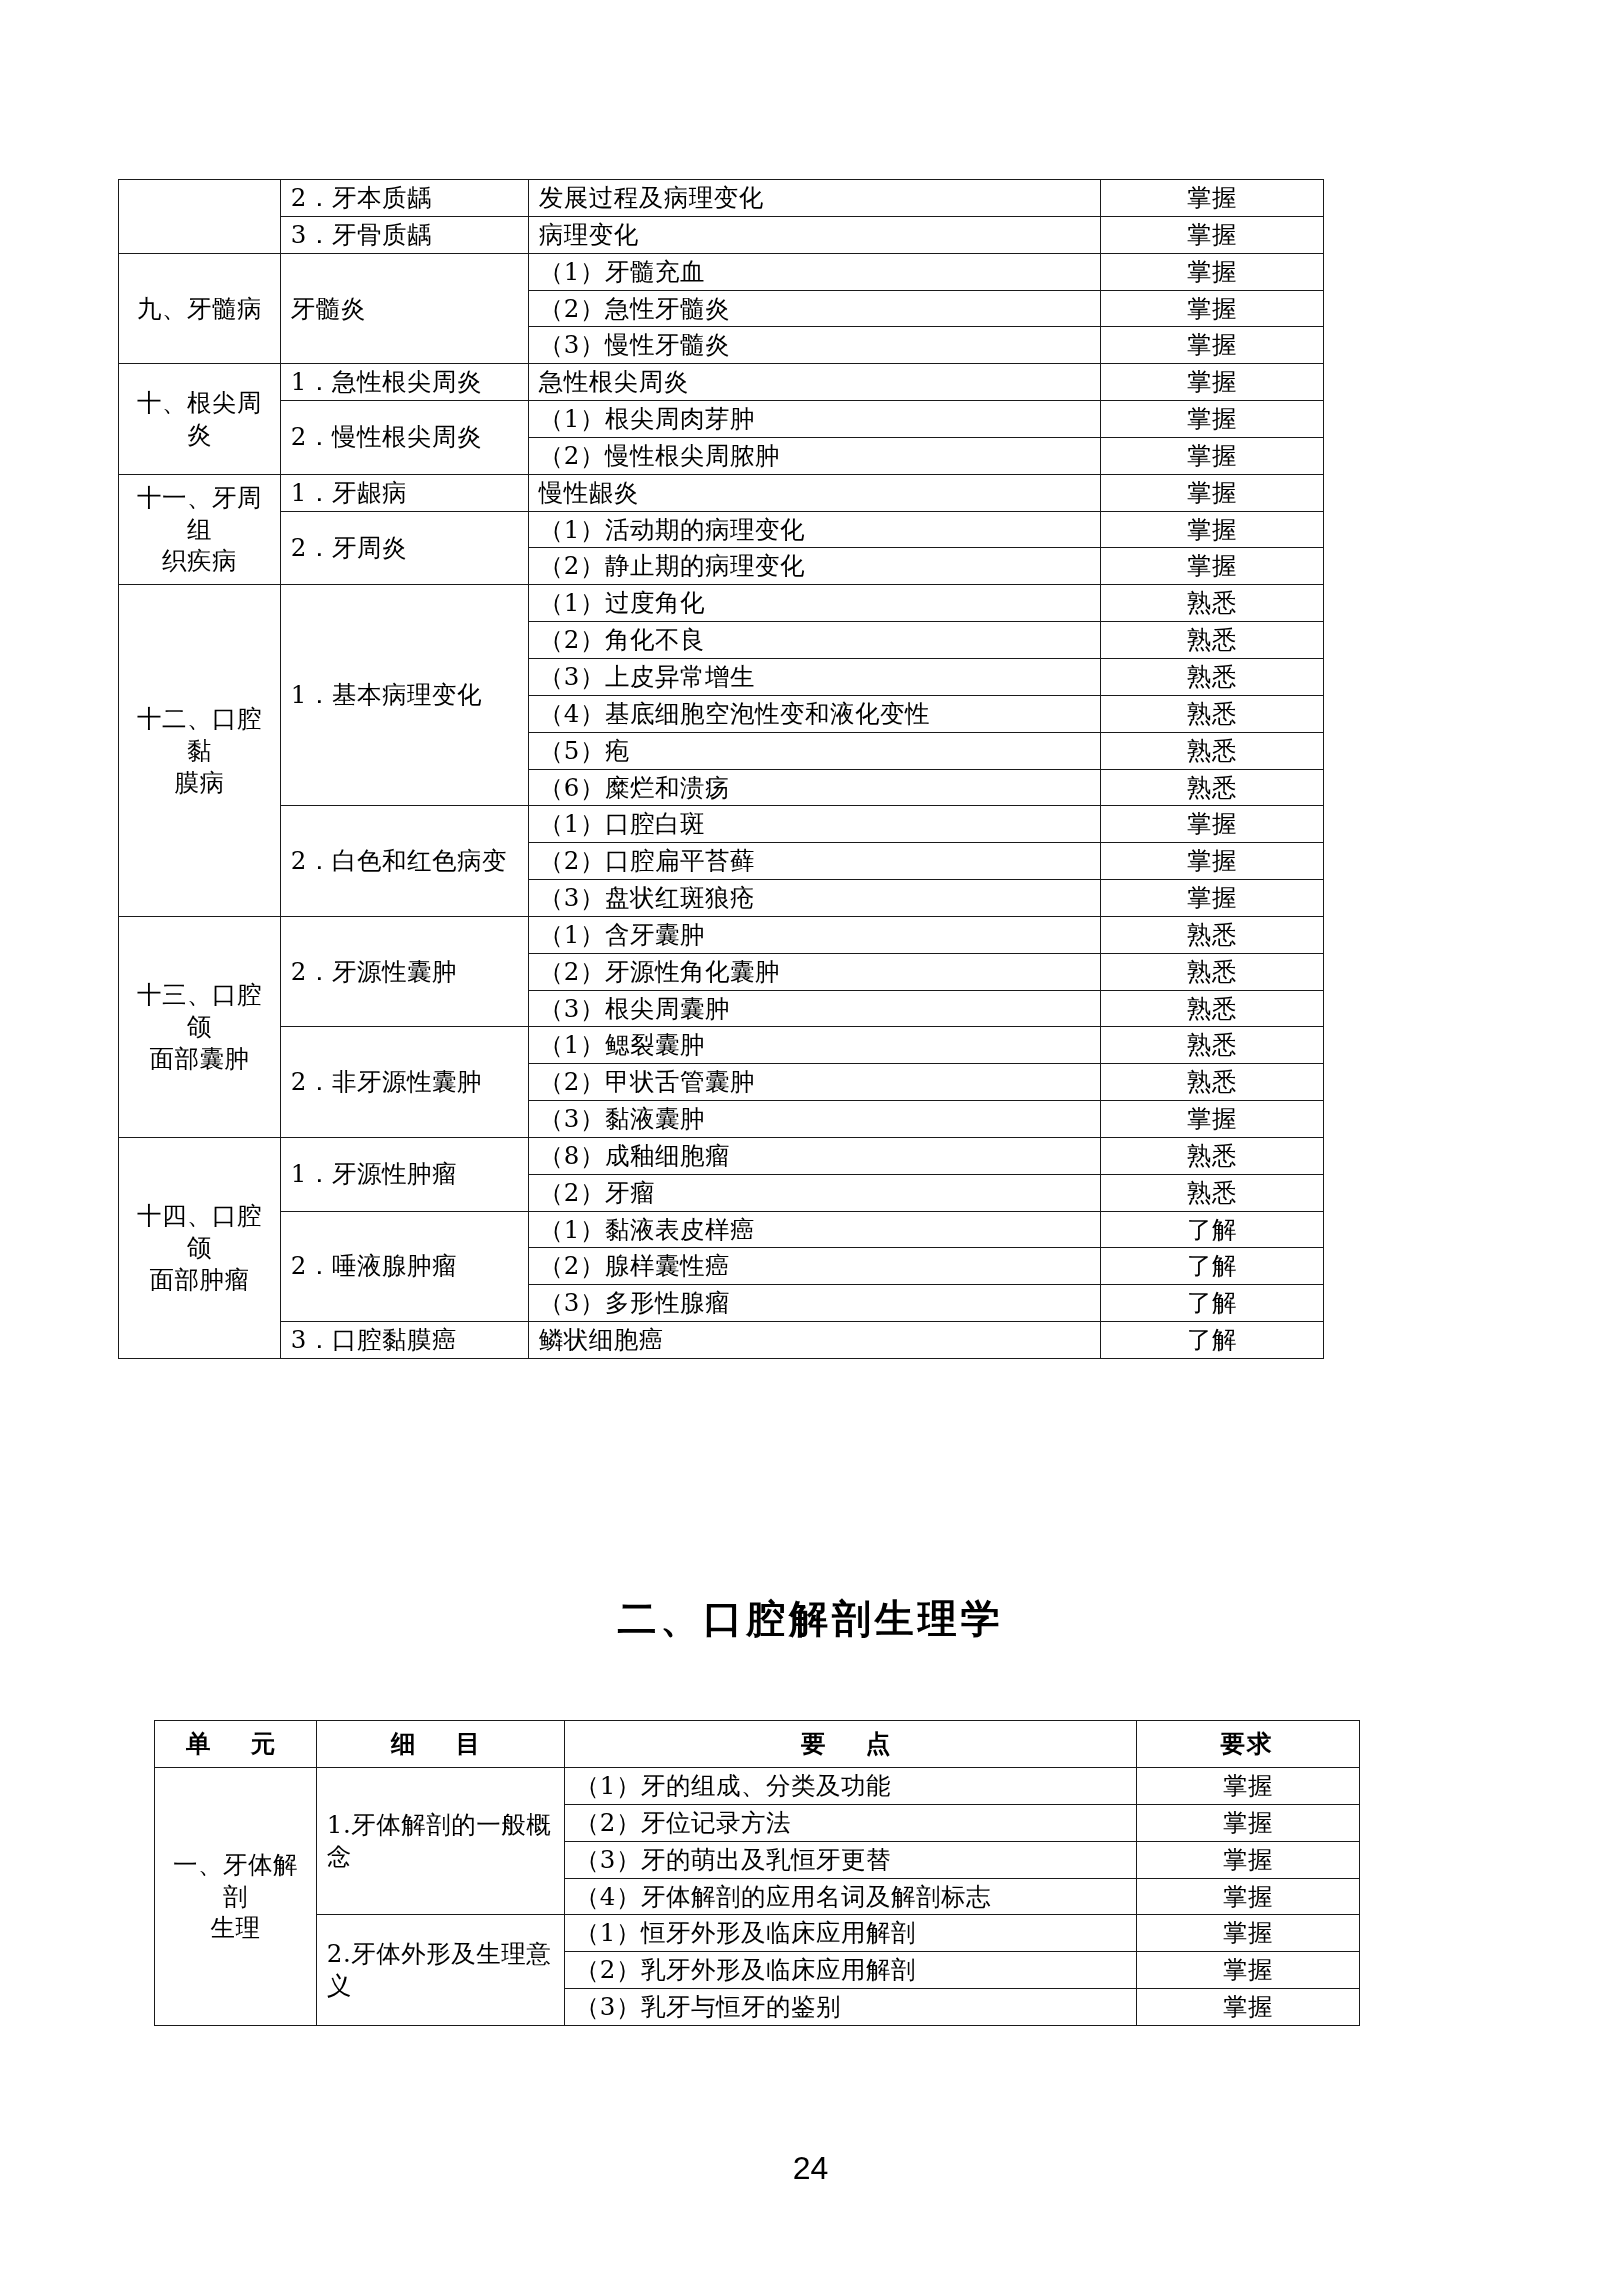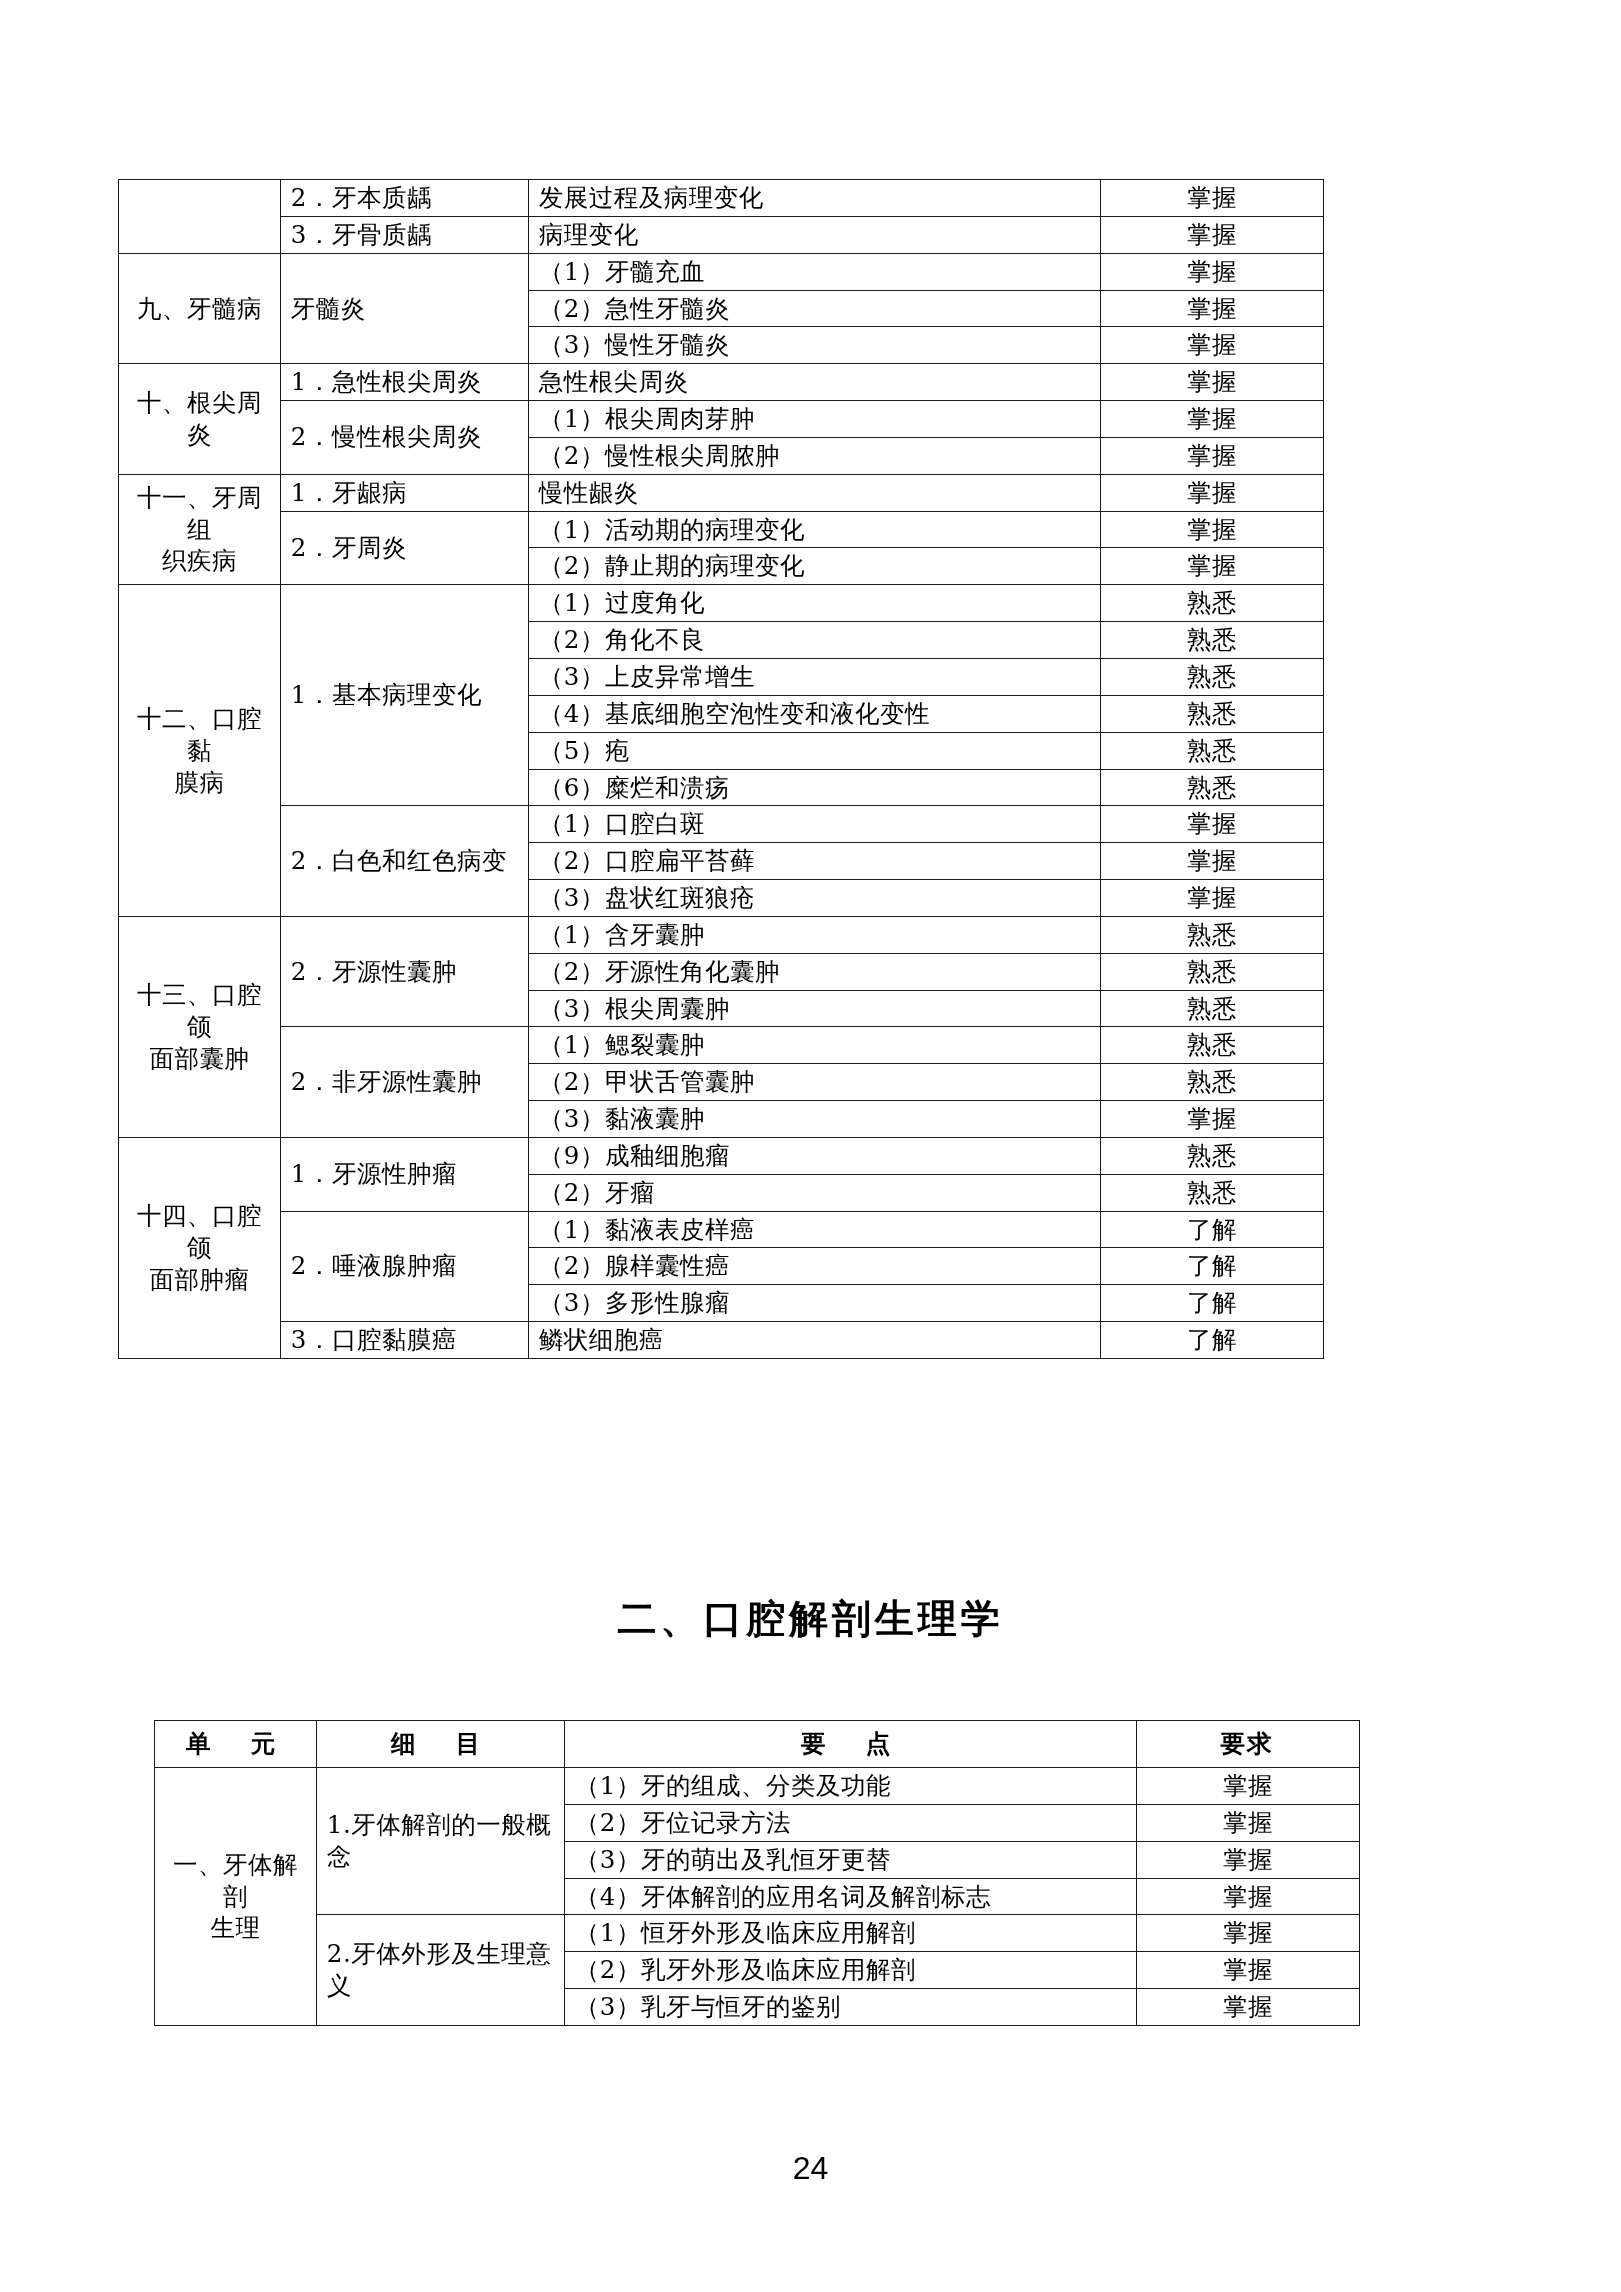--- a/index.html
+++ b/index.html
@@ -238,21 +238,21 @@
           <td class="req">熟悉</td>
         </tr>
         <tr>
           <td class="point">（3）黏液囊肿</td>
           <td class="req">掌握</td>
         </tr>
 
         <tr>
           <td class="unit" rowspan="6"><span>十四、口腔颌</span><br><span>面部肿瘤</span></td>
           <td class="item" rowspan="2">1．牙源性肿瘤</td>
-          <td class="point">（9）成釉细胞瘤</td>
+          <td class="point">（8）成釉细胞瘤</td>
           <td class="req">熟悉</td>
         </tr>
         <tr>
           <td class="point">（2）牙瘤</td>
           <td class="req">熟悉</td>
         </tr>
         <tr>
           <td class="item" rowspan="3">2．唾液腺肿瘤</td>
           <td class="point">（1）黏液表皮样癌</td>
           <td class="req">了解</td>

